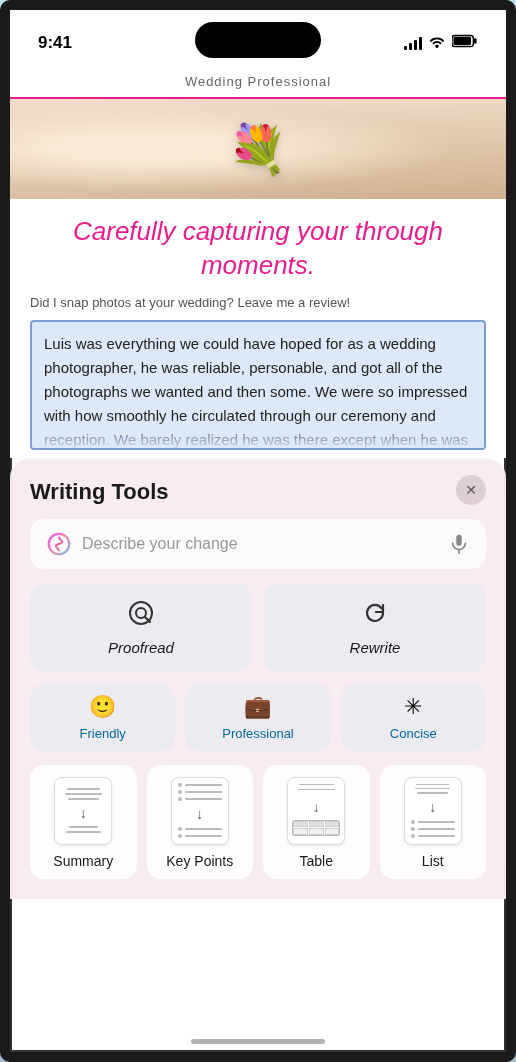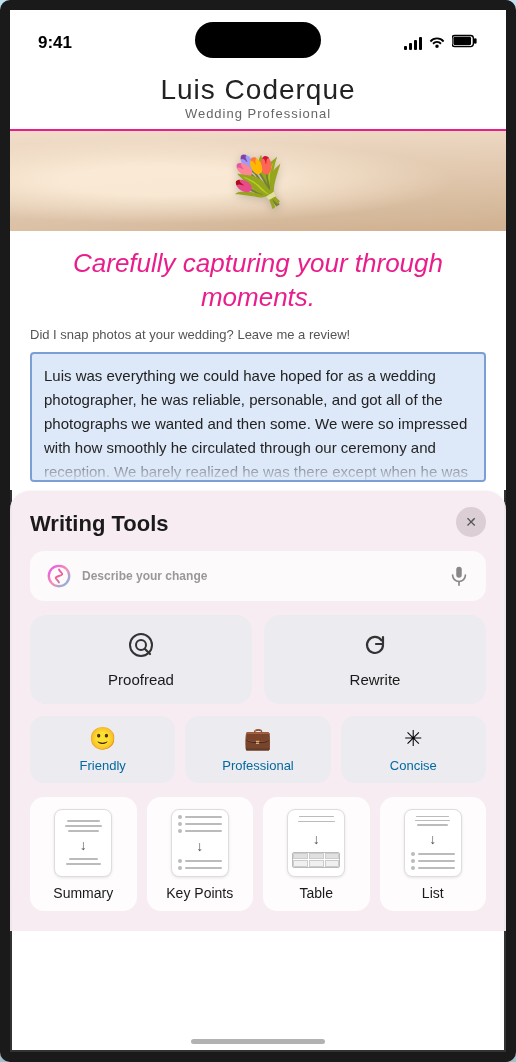--- a/index.html
+++ b/index.html
@@ -198,23 +198,22 @@
     }
 
     .search-icon-ai {
       width: 26px;
       height: 26px;
       flex-shrink: 0;
     }
 
     .search-placeholder {
       flex: 1;
-      font-size: 12px;
+      font-size: 16px;
       color: #999;
-      font-weight: bold;
     }
 
     .mic-icon {
       width: 22px;
       height: 22px;
       flex-shrink: 0;
       color: #888;
     }
 
     
@@ -228,20 +227,21 @@
       flex: 1;
       background: rgba(235,235,240,0.9);
       border-radius: 16px;
       padding: 16px 12px;
       display: flex;
       flex-direction: column;
       align-items: center;
       gap: 8px;
       cursor: pointer;
       border: none;
+      font-style: italic;
     }
 
     .action-btn-large .btn-icon {
       font-size: 26px;
       line-height: 1;
     }
 
     .action-btn-large .btn-label {
       font-size: 15px;
       color: #1a1a1a;
@@ -435,21 +435,20 @@
           <rect x="1.5" y="2.5" width="19" height="9" rx="1.5" ry="1.5" fill="#000"></rect>
           <rect x="23.5" y="4" width="3" height="6" rx="1.5" ry="1.5" fill="#000"></rect>
         </svg>
       </span>
     </div>
   </div>
 
   <div class="page-content">
 
     <div class="site-header">
-      <div class="site-title">Luis Coderque</div>
       <div class="site-subtitle">Wedding Professional</div>
     </div>
 
     <div class="hero-image">
       <div class="hero-image-overlay">
         <span class="hero-flowers">💐</span>
       </div>
     </div>
 
     <div class="tagline">Carefully capturing your through moments.</div>

